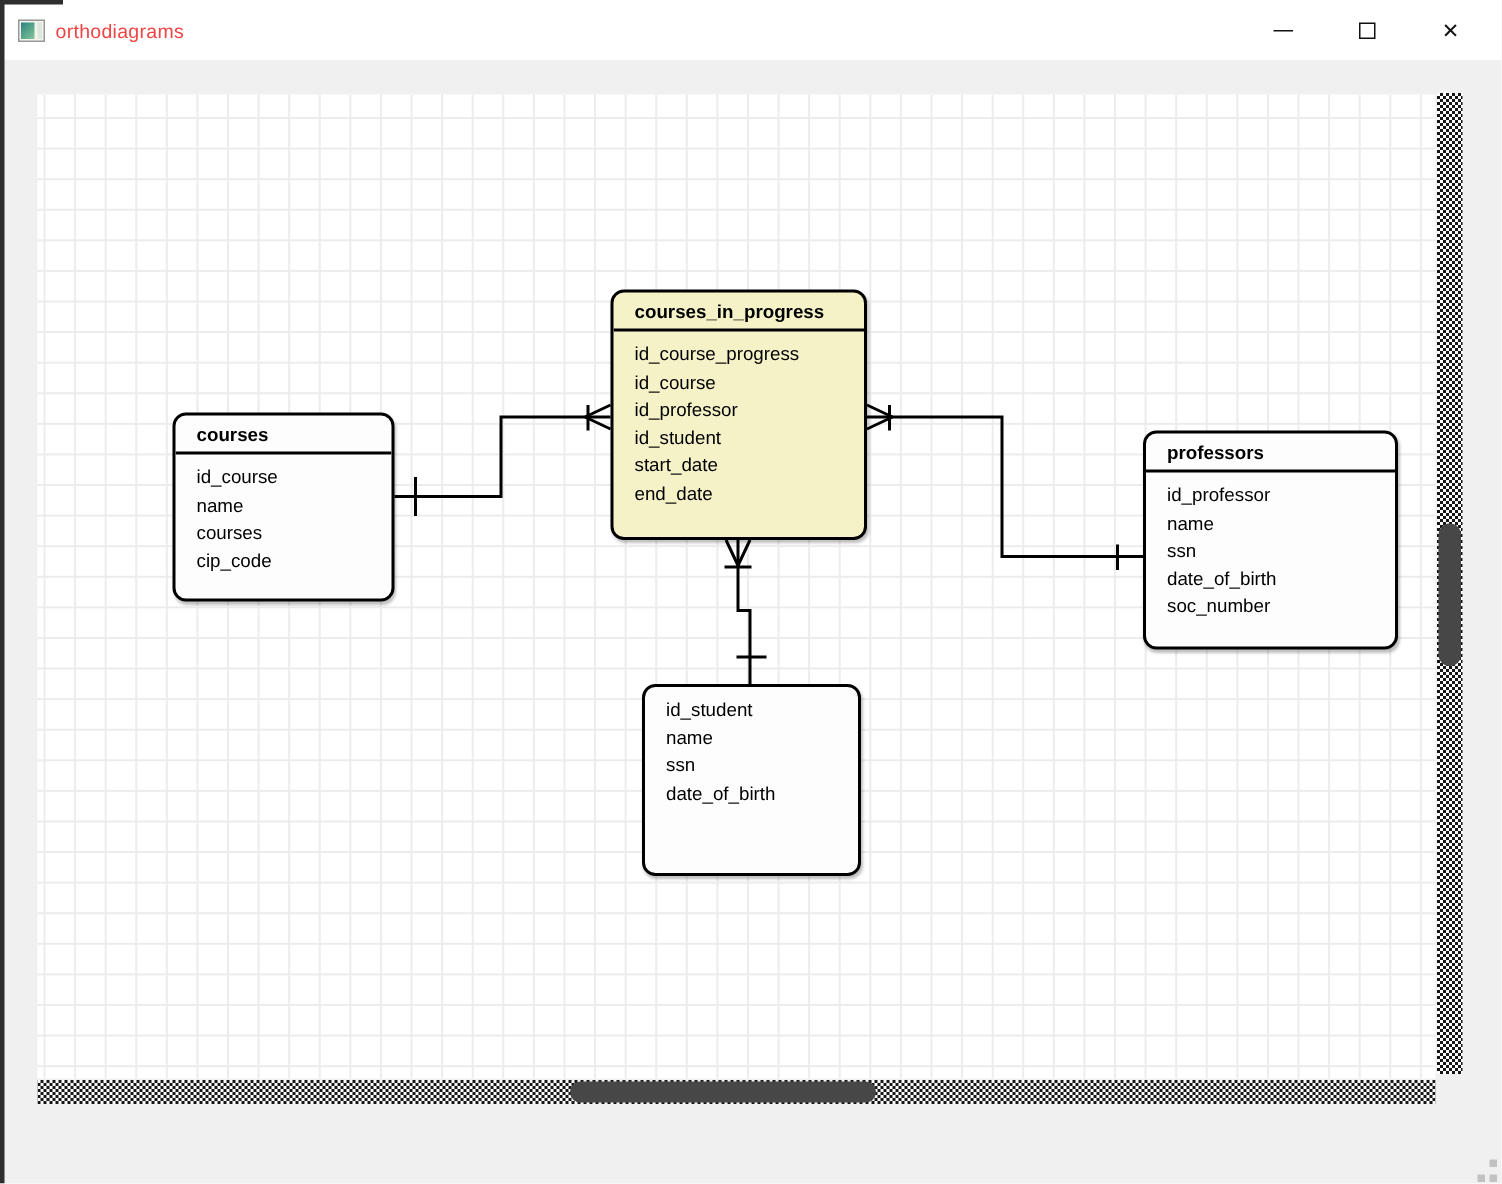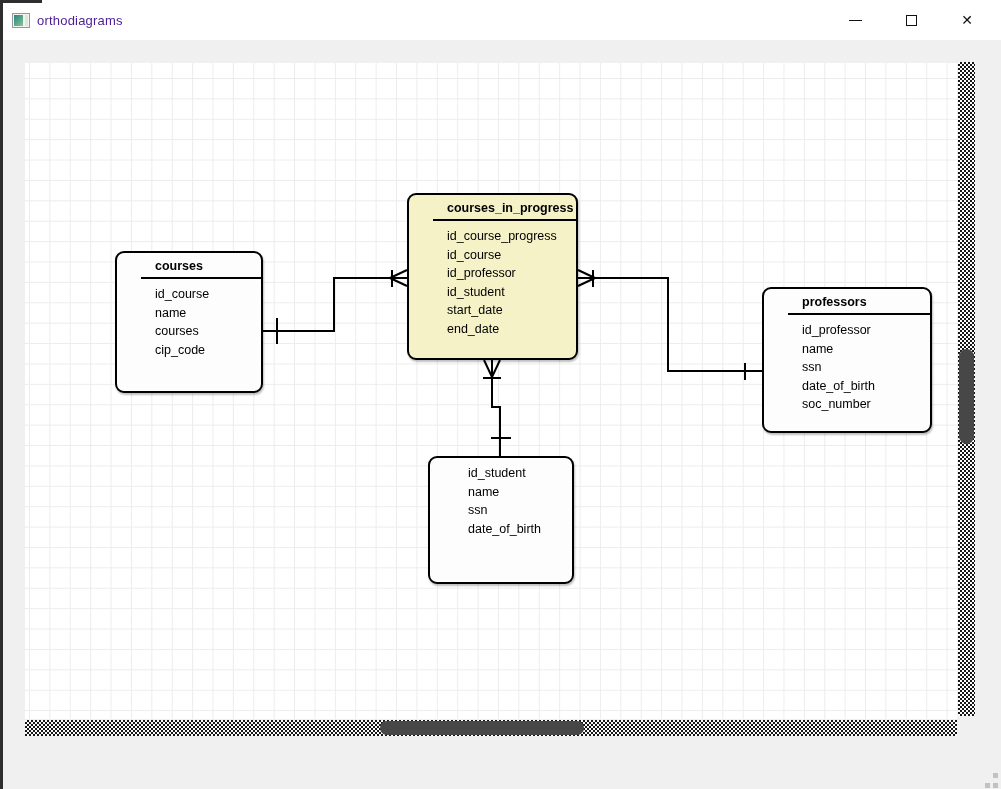--- a/index.html
+++ b/index.html
@@ -30,21 +30,21 @@
   }
   .app-icon .pane-a {
     position: absolute; left: 1px; top: 1px; width: 9px; height: 11px;
     background: linear-gradient(135deg, #2e7f80 0%, #5aa98c 55%, #8cc49b 100%);
   }
   .app-icon .pane-b {
     position: absolute; right: 1px; top: 1px; width: 3px; height: 11px;
     background: #dde7dc;
   }
   .window-title {
-    margin-left: 7px; font-size: 13px; color: #4c1d95; letter-spacing: 0.2px;
+    margin-left: 7px; font-size: 13px; color: #ef4444; letter-spacing: 0.2px;
   }
   .win-controls {
     position: absolute; right: 6px; top: 0; height: 40px; display: flex;
   }
   .win-btn {
     width: 56px; height: 40px; display: flex; align-items: center; justify-content: center;
     cursor: default;
   }
   .glyph-min { width: 13px; height: 0; border-top: 1px solid #111; display: block; }
   .glyph-max { width: 11px; height: 11px; border: 1px solid #111; display: block; }
@@ -66,21 +66,20 @@
   
   .entity {
     position: absolute;
     border: 2px solid #000;
     border-radius: 9px;
     background: #fdfdfd;
     box-shadow: 1px 2px 2px rgba(0,0,0,0.25);
     overflow: hidden;
     font-size: 12.5px;
     color: #000;
-    padding-left: 24px;
   }
   .entity.highlight { background: #f6f2c8; }
   .entity-header {
     font-weight: 700;
     font-size: 12.5px;
     padding: 6px 14px 4px 14px;
     border-bottom: 2px solid #000;
   }
   .entity-body { padding: 6px 14px 8px 14px; }
   .field { line-height: 18.6px; white-space: nowrap; }
@@ -159,21 +158,21 @@
     </g>
 
     <g stroke="#000" stroke-width="2" fill="none">
       <path d="M467 297 V344 H475 V393"></path>
       <path d="M467 314 L459 297 M467 314 L475 297"></path>
       <path d="M458 315 H476"></path>
       <path d="M466 375 H486"></path>
     </g>
   </svg>
 
-  <div class="entity" style="left:90px; top:188px; width:148px; height:142px;">
+  <div class="entity" style="left:90px; top:212px; width:148px; height:126px;">
     <div class="entity-header">courses</div>
     <div class="entity-body">
       <div class="field pk">id_course</div>
       <div class="field">name</div>
       <div class="field">courses</div>
       <div class="field">cip_code</div>
     </div>
   </div>
 
   <div class="entity highlight" style="left:382px; top:130px; width:171px; height:167px;">

